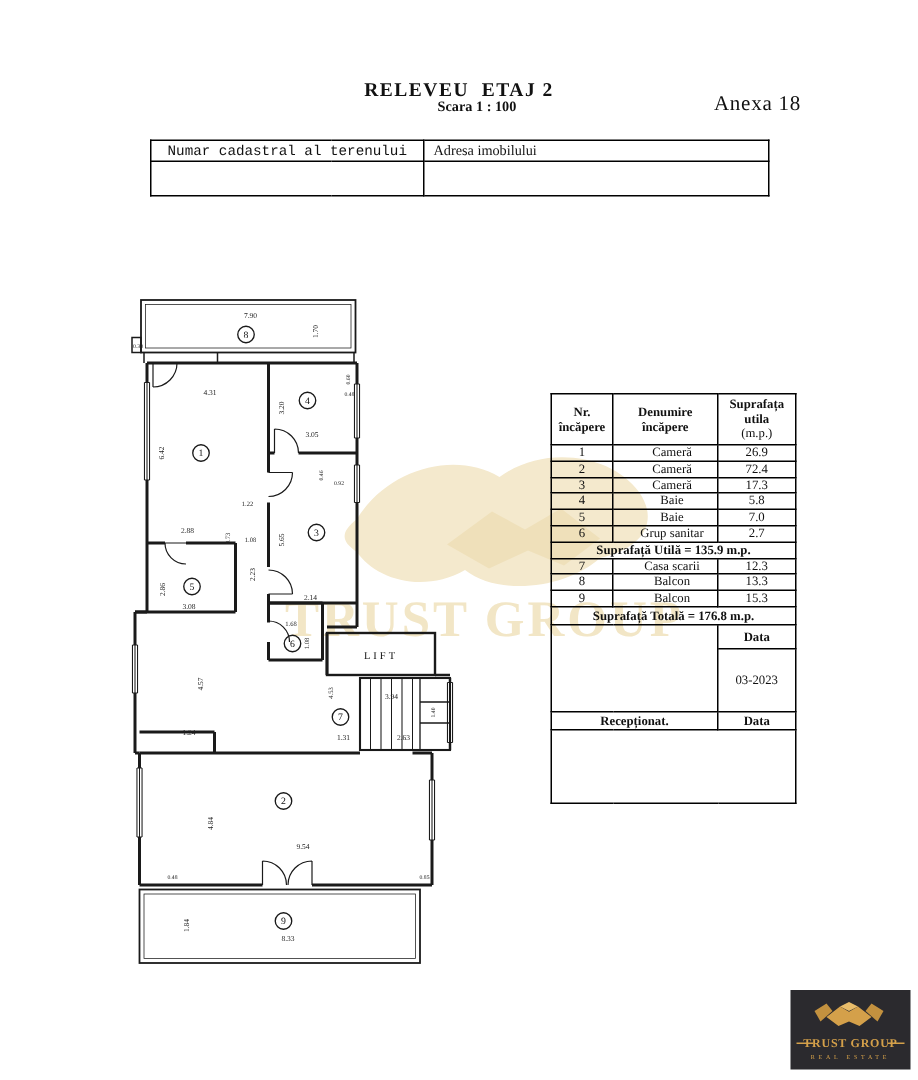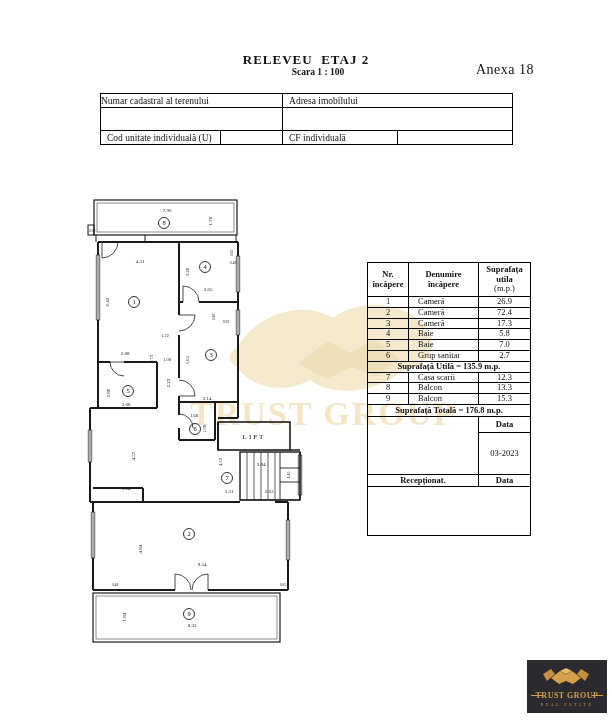--- a/index.html
+++ b/index.html
@@ -10,28 +10,28 @@
   #annex{top:34px;right:78px;font-size:14px;letter-spacing:.5px;margin-top:28px;}
   #title{top:52px;left:0;width:612px;text-align:center;font-weight:bold;
          font-size:13px;letter-spacing:1px;white-space:pre;}
   #scale{top:67px;left:0;width:612px;text-align:center;font-weight:bold;font-size:9.5px;padding-left:12px;}
   
   #info-table{top:93px;left:100px;}
   table{border-collapse:collapse;}
   #info-table table{width:412px;table-layout:fixed;}
   #info-table td{border:1px solid #000;font-size:9.5px;padding:0 0 0 6px;
                  vertical-align:middle;overflow:hidden;white-space:nowrap;}
-  #info-table .c{padding:0;}
+  #info-table .c{text-align:center;padding:0;font-family:Liberation Mono, monospace;}
   
   #room-table{top:262px;left:367px;}
   #room-table table{width:163px;table-layout:fixed;}
   #room-table td{border:1px solid #000;font-size:8.5px;text-align:center;
                  padding:0;vertical-align:middle;overflow:hidden;line-height:1.15;}
   #room-table .b{font-weight:bold;}
-  #room-table .nm{text-align:left;padding-left:9px;}
+  #room-table .nm{text-align:center;padding-left:9px;}
   
   #watermark{top:268px;left:178px;width:290px;height:165px;z-index:0;pointer-events:none;}
   #watermark .wm-text{position:absolute;bottom:0;left:0;width:290px;text-align:center;
       font-weight:bold;font-size:34px;letter-spacing:2px;color:var(--watermark,#efe2c2);
       font-family:"Liberation Serif",serif;}
   
   #plan{top:190px;left:85px;z-index:1;}
   
   #logo{top:660px;left:527px;width:80px;height:53px;background:var(--logo_bg,#2b2a2e);
         z-index:2;text-align:center;}
@@ -68,26 +68,20 @@
         <col style="width:115px">
       </colgroup>
     <tbody>
         <tr style="height:14px">
       <td colspan="2" class="c">Numar cadastral al terenului</td>
       <td colspan="2">Adresa imobilului</td>
     </tr>
     <tr style="height:23px">
       <td colspan="2"></td>
       <td colspan="2"></td>
-    </tr>
-    <tr style="height:14px">
-      <td>Cod unitate individuală (U)</td>
-      <td></td>
-      <td>CF individuală</td>
-      <td></td>
     </tr>
   </tbody>
     </table>
 </div>
 
 <div id="room-table" class="abs">
   <table>
     <colgroup>
         <col style="width:41px">
         <col style="width:70px">

